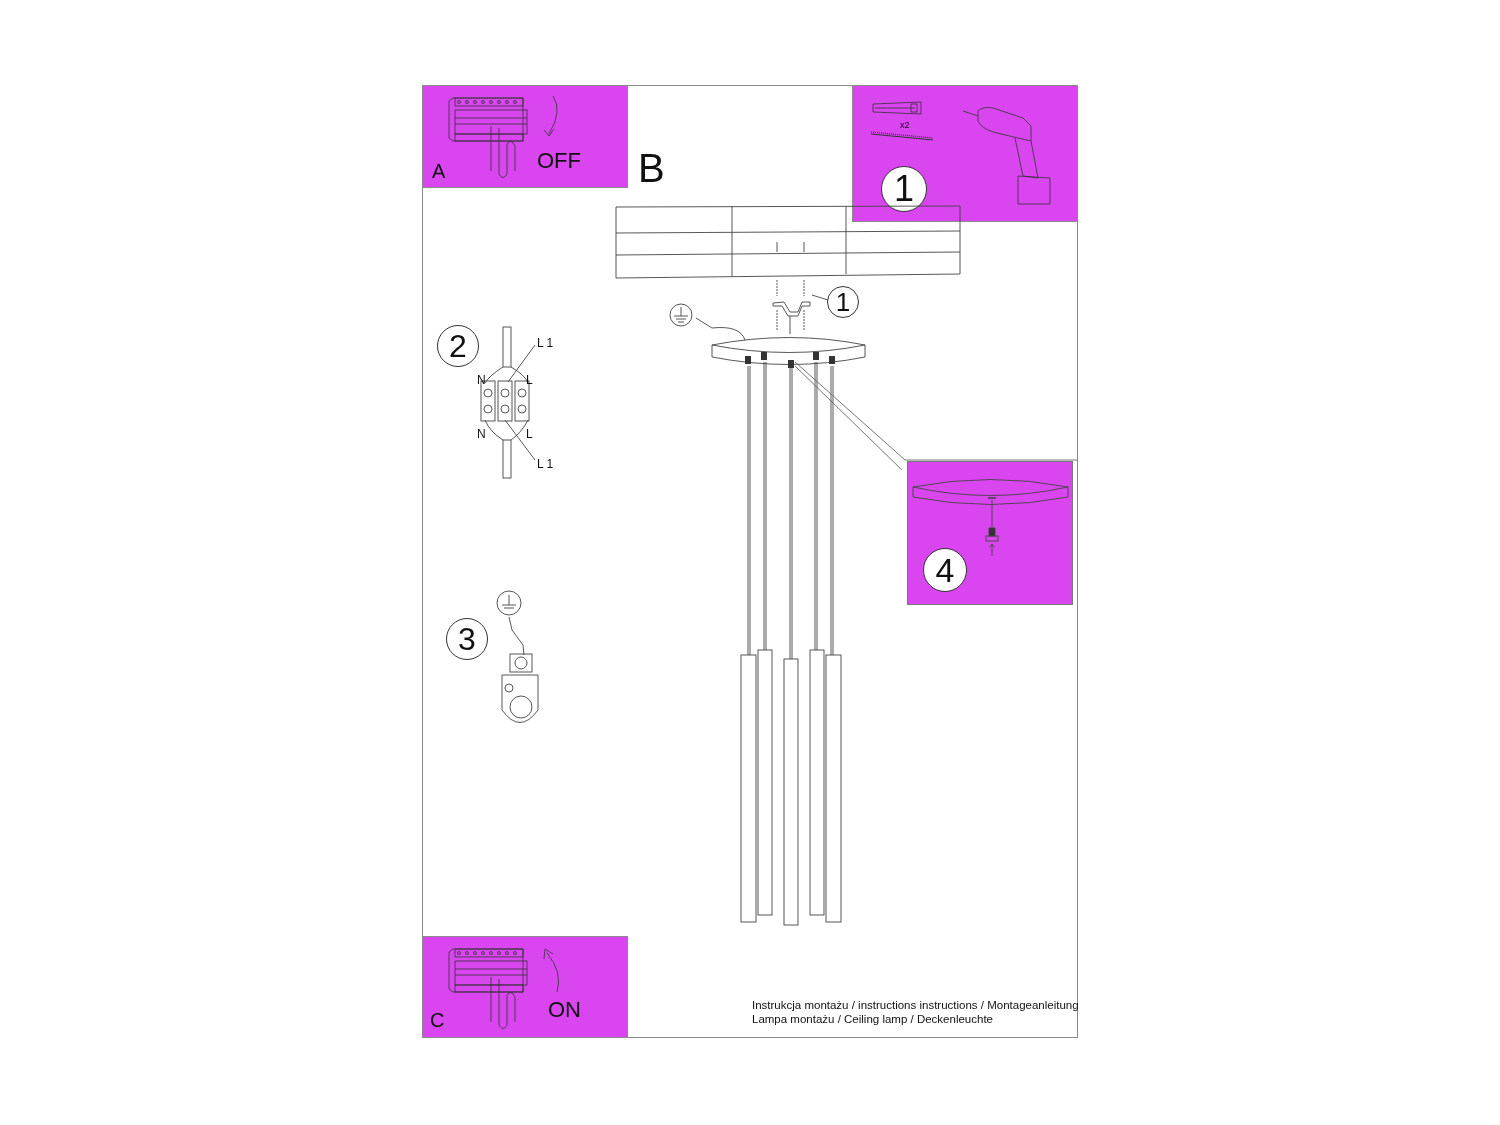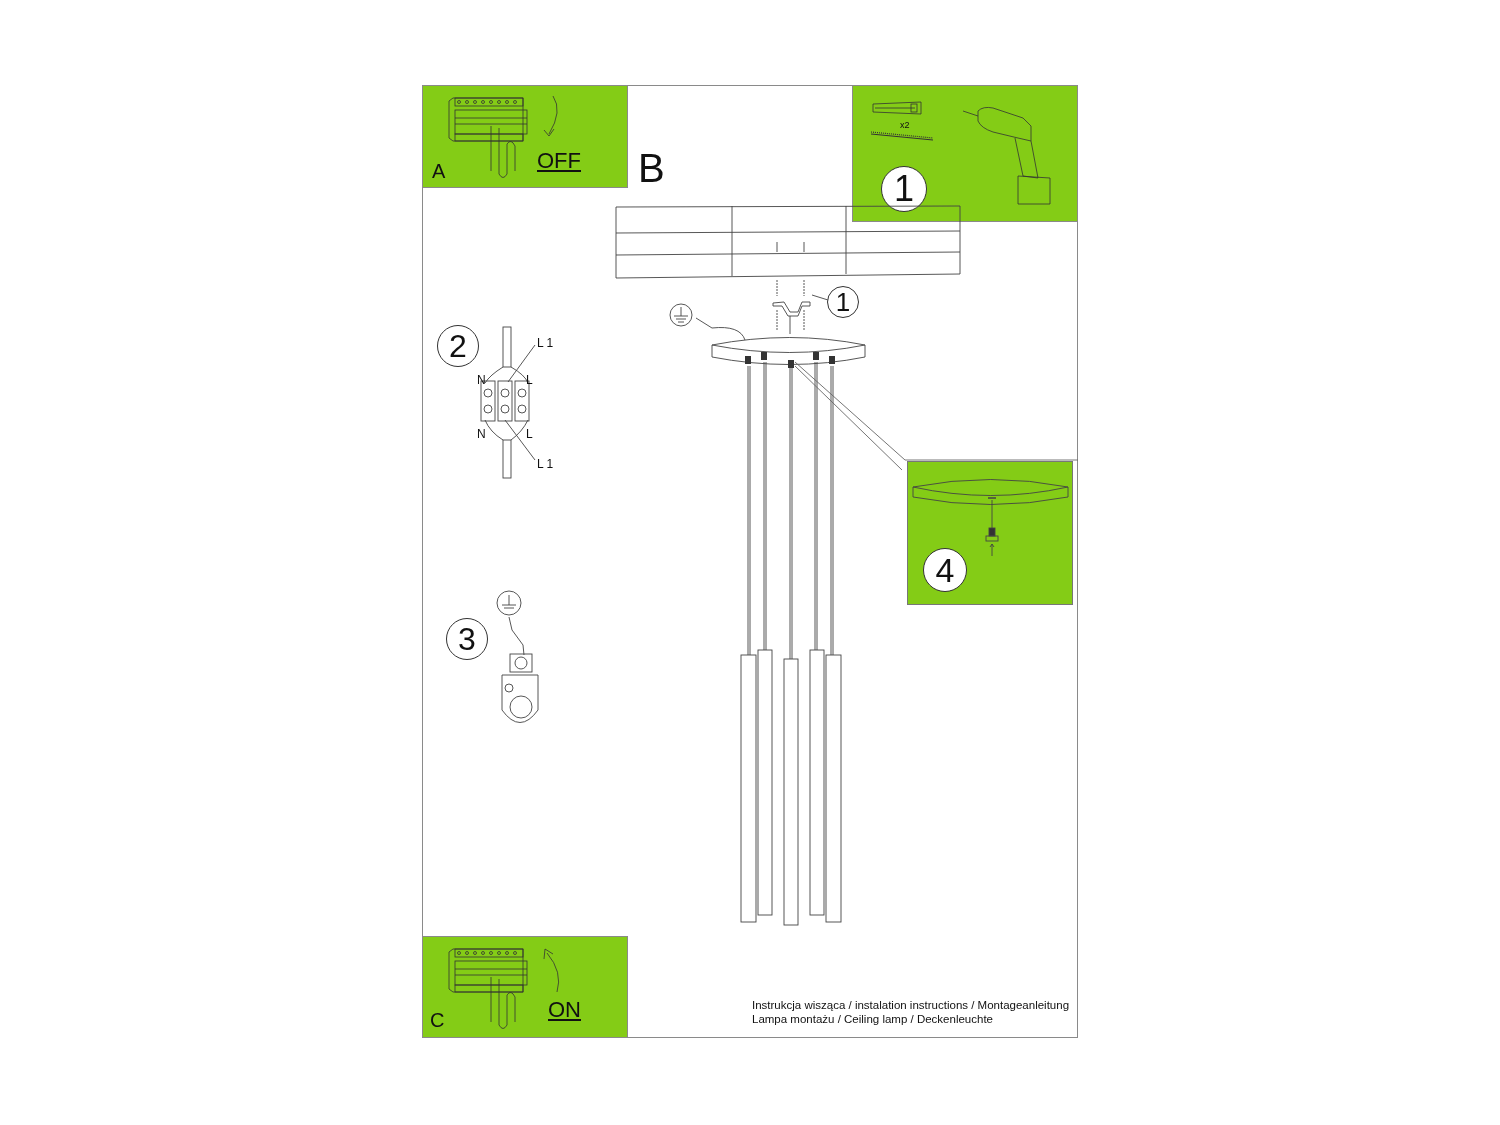--- a/index.html
+++ b/index.html
@@ -1,21 +1,21 @@
 <!DOCTYPE html>
 <html><head>
 <meta charset="utf-8">
 <style>
   html,body{margin:0;padding:0;background:#ffffff;}
   body{width:1500px;height:1125px;position:relative;overflow:hidden;font-family:"Liberation Sans",sans-serif;color:#111;}
   .sheet{position:absolute;left:422px;top:85px;width:656px;height:953px;border:1px solid #8a8a8a;box-sizing:border-box;}
-  .panel{position:absolute;border:1px solid #8a8a8a;background:#84cc16;box-sizing:border-box;}
+  .panel{position:absolute;border:1px solid #8a8a8a;background:#d946ef;box-sizing:border-box;}
   .abs{position:absolute;}
   .letter{position:absolute;font-size:22px;color:#111;}
-  .state{position:absolute;font-size:22px;color:#111;text-decoration:underline;}
+  .state{position:absolute;font-size:22px;color:#111;}
   .circnum{position:absolute;border:1px solid #333;border-radius:50%;display:flex;align-items:center;justify-content:center;color:#111;background:#fff;box-sizing:border-box;}
   .caption{position:absolute;left:752px;top:998px;font-size:11.5px;line-height:14px;color:#111;white-space:nowrap;}
   svg{position:absolute;overflow:visible;}
   .small{font-size:12px;}
 </style>
 </head>
 <body>
 
 <div class="sheet"></div>
 
@@ -220,15 +220,15 @@
       <path d="M68 40 L68 85 M76 42 L76 88 Q80 95 84 88 L84 58 Q88 52 92 60 L92 85"></path>
       <path d="M134 55 Q140 35 124 16"></path>
         <path d="M121 22 L122 12 L130 17"></path>
     </g>
   </svg>
   <span class="letter" style="left:7px;top:72px;font-size:20px;">C</span>
   <span class="state" style="left:125px;top:60px;">ON</span>
 </div>
 
 <div class="caption">
-  <div>Instrukcja wisząca / instalation instructions / Montageanleitung</div>
+  <div>Instrukcja montażu / instructions instructions / Montageanleitung</div>
   <div>Lampa montażu / Ceiling lamp / Deckenleuchte</div>
 </div>
 
 </body></html>

